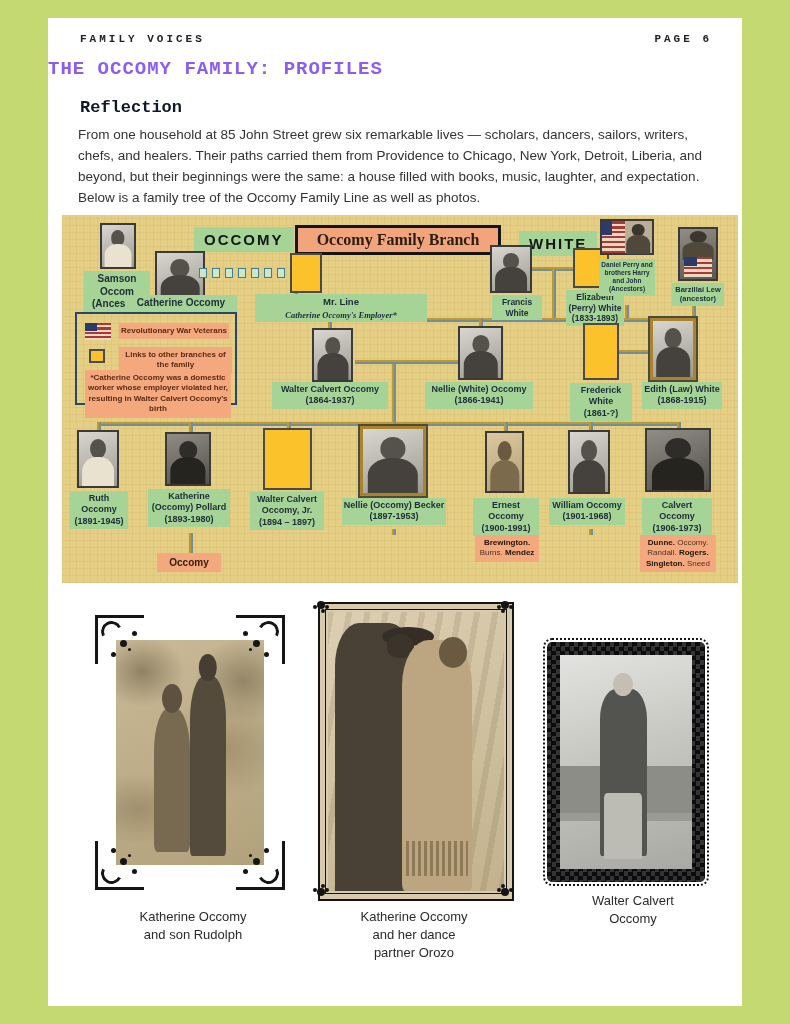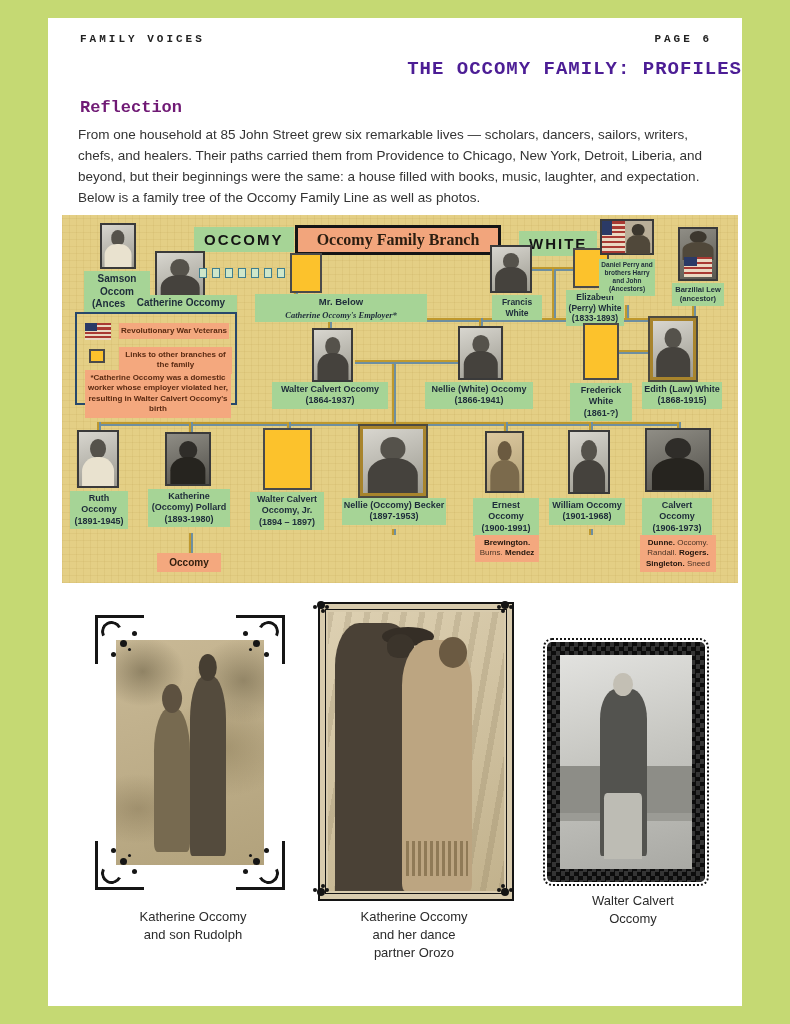--- a/index.html
+++ b/index.html
@@ -16,26 +16,26 @@
   
   .masthead{
     position:absolute;left:32px;top:15px;
     font:bold 11px "Liberation Mono",monospace;letter-spacing:3px;color:#222;
   }
   .pageno{
     position:absolute;right:30px;top:15px;
     font:bold 11px "Liberation Mono",monospace;letter-spacing:3px;color:#222;
   }
   .title{
-    position:absolute;left:0;right:0;top:40px;text-align:right;
-    font:bold 19px "Liberation Mono",monospace;letter-spacing:1px;color:#4c1d95;
+    position:absolute;left:0;right:0;top:40px;text-align:left;
+    font:bold 19px "Liberation Mono",monospace;letter-spacing:1px;color:#8b5cf6;
   }
   .reflect{
     position:absolute;left:32px;top:80px;
-    font:bold 17px "Liberation Mono",monospace;color:#701a75;text-align:right;
+    font:bold 17px "Liberation Mono",monospace;color:#0f172a;text-align:right;
   }
   .bodytext{
     position:absolute;left:30px;top:106px;width:636px;
     font:13.5px/21px "Liberation Sans",sans-serif;color:#333;
   }
   
   .tree{
     position:absolute;left:14px;top:197px;width:676px;height:368px;
     background-color:#e4cf85;
     background-image:
@@ -239,21 +239,21 @@
         <i></i>
         <i></i>
         <i></i>
         <i></i>
         <i></i>
         <i></i>
     </div>
 
     <div class="linkbox" style="left:228px;top:38px;width:32px;height:40px;"></div>
     <div class="glabel" style="left:193px;top:79px;width:172px;">
-      <span style="font-size:9.5px;">Mr. Below</span>
+      <span style="font-size:9.5px;">Mr. Line</span>
       <span class="smyth-note">Catherine Occomy's Employer*</span>
     </div>
 
     <div class="portrait" style="left:428px;top:30px;width:42px;height:48px;"></div>
     <div class="glabel" style="left:430px;top:80px;width:50px;">Francis White</div>
 
     <div class="linkbox" style="left:511px;top:33px;width:36px;height:40px;"></div>
     <div class="glabel" style="left:504px;top:75px;width:58px;">
       <span>Elizabeth (Perry) White</span>
       <span class="dates">(1833-1893)</span>

